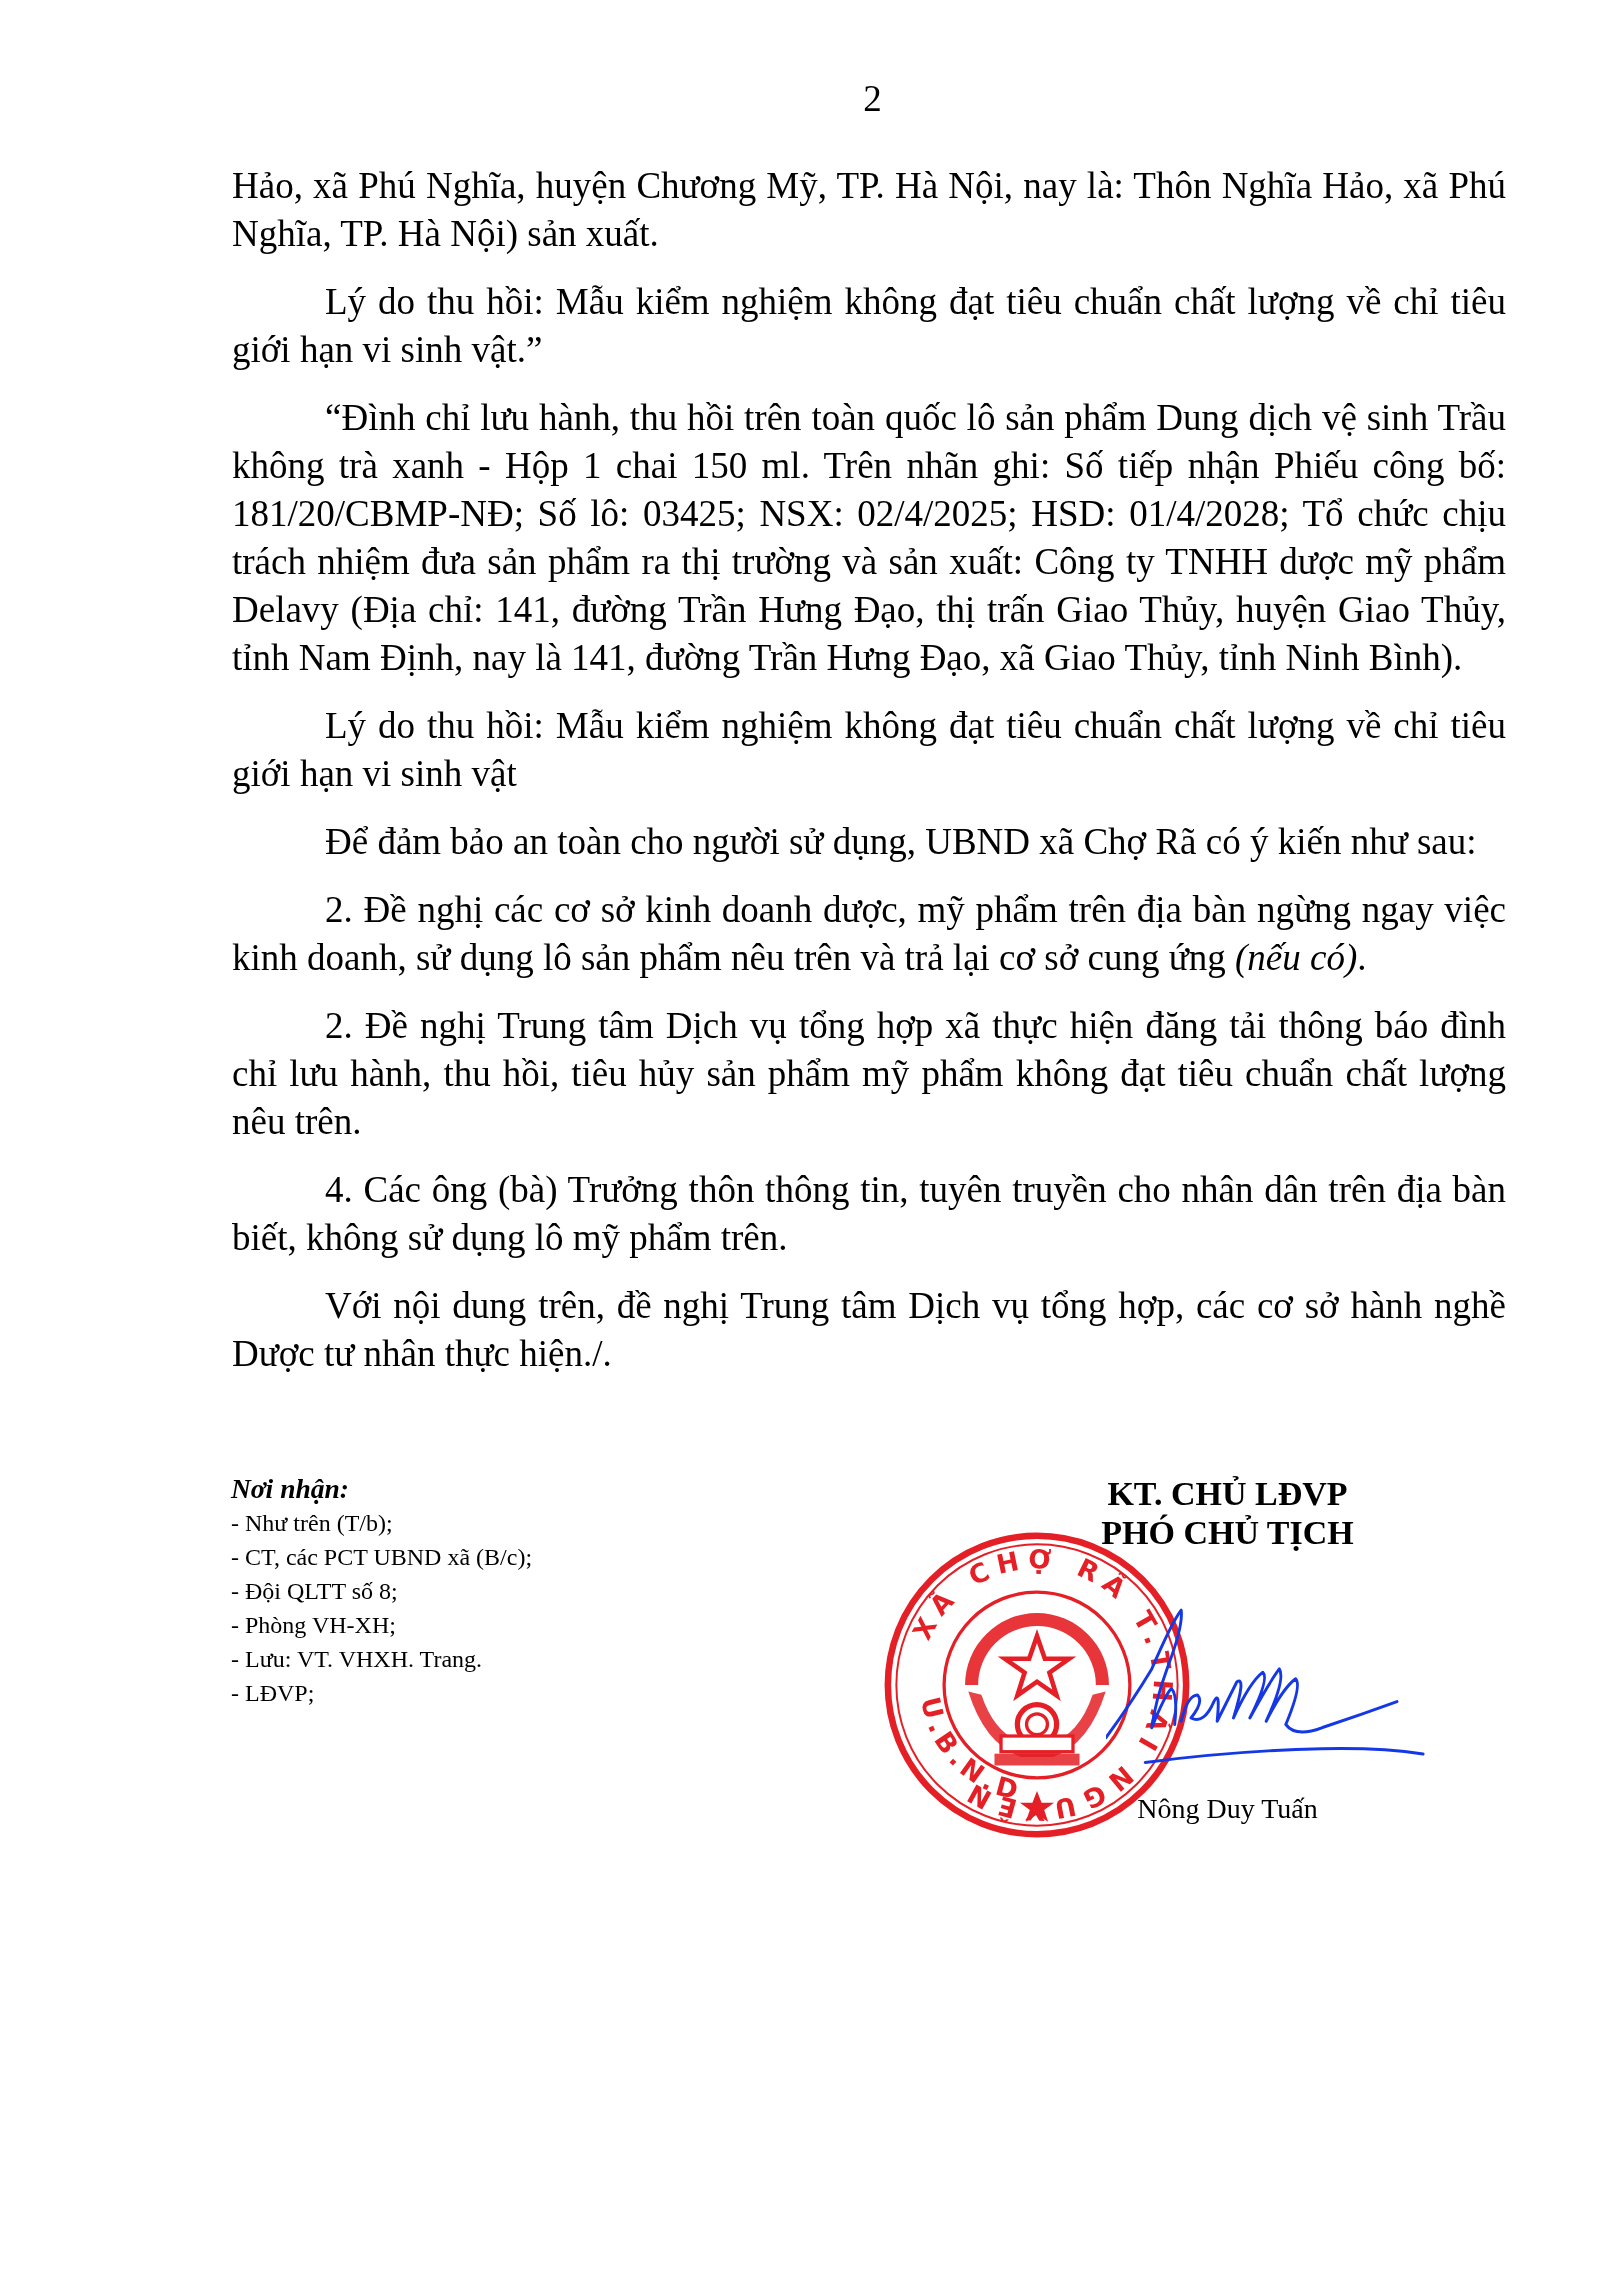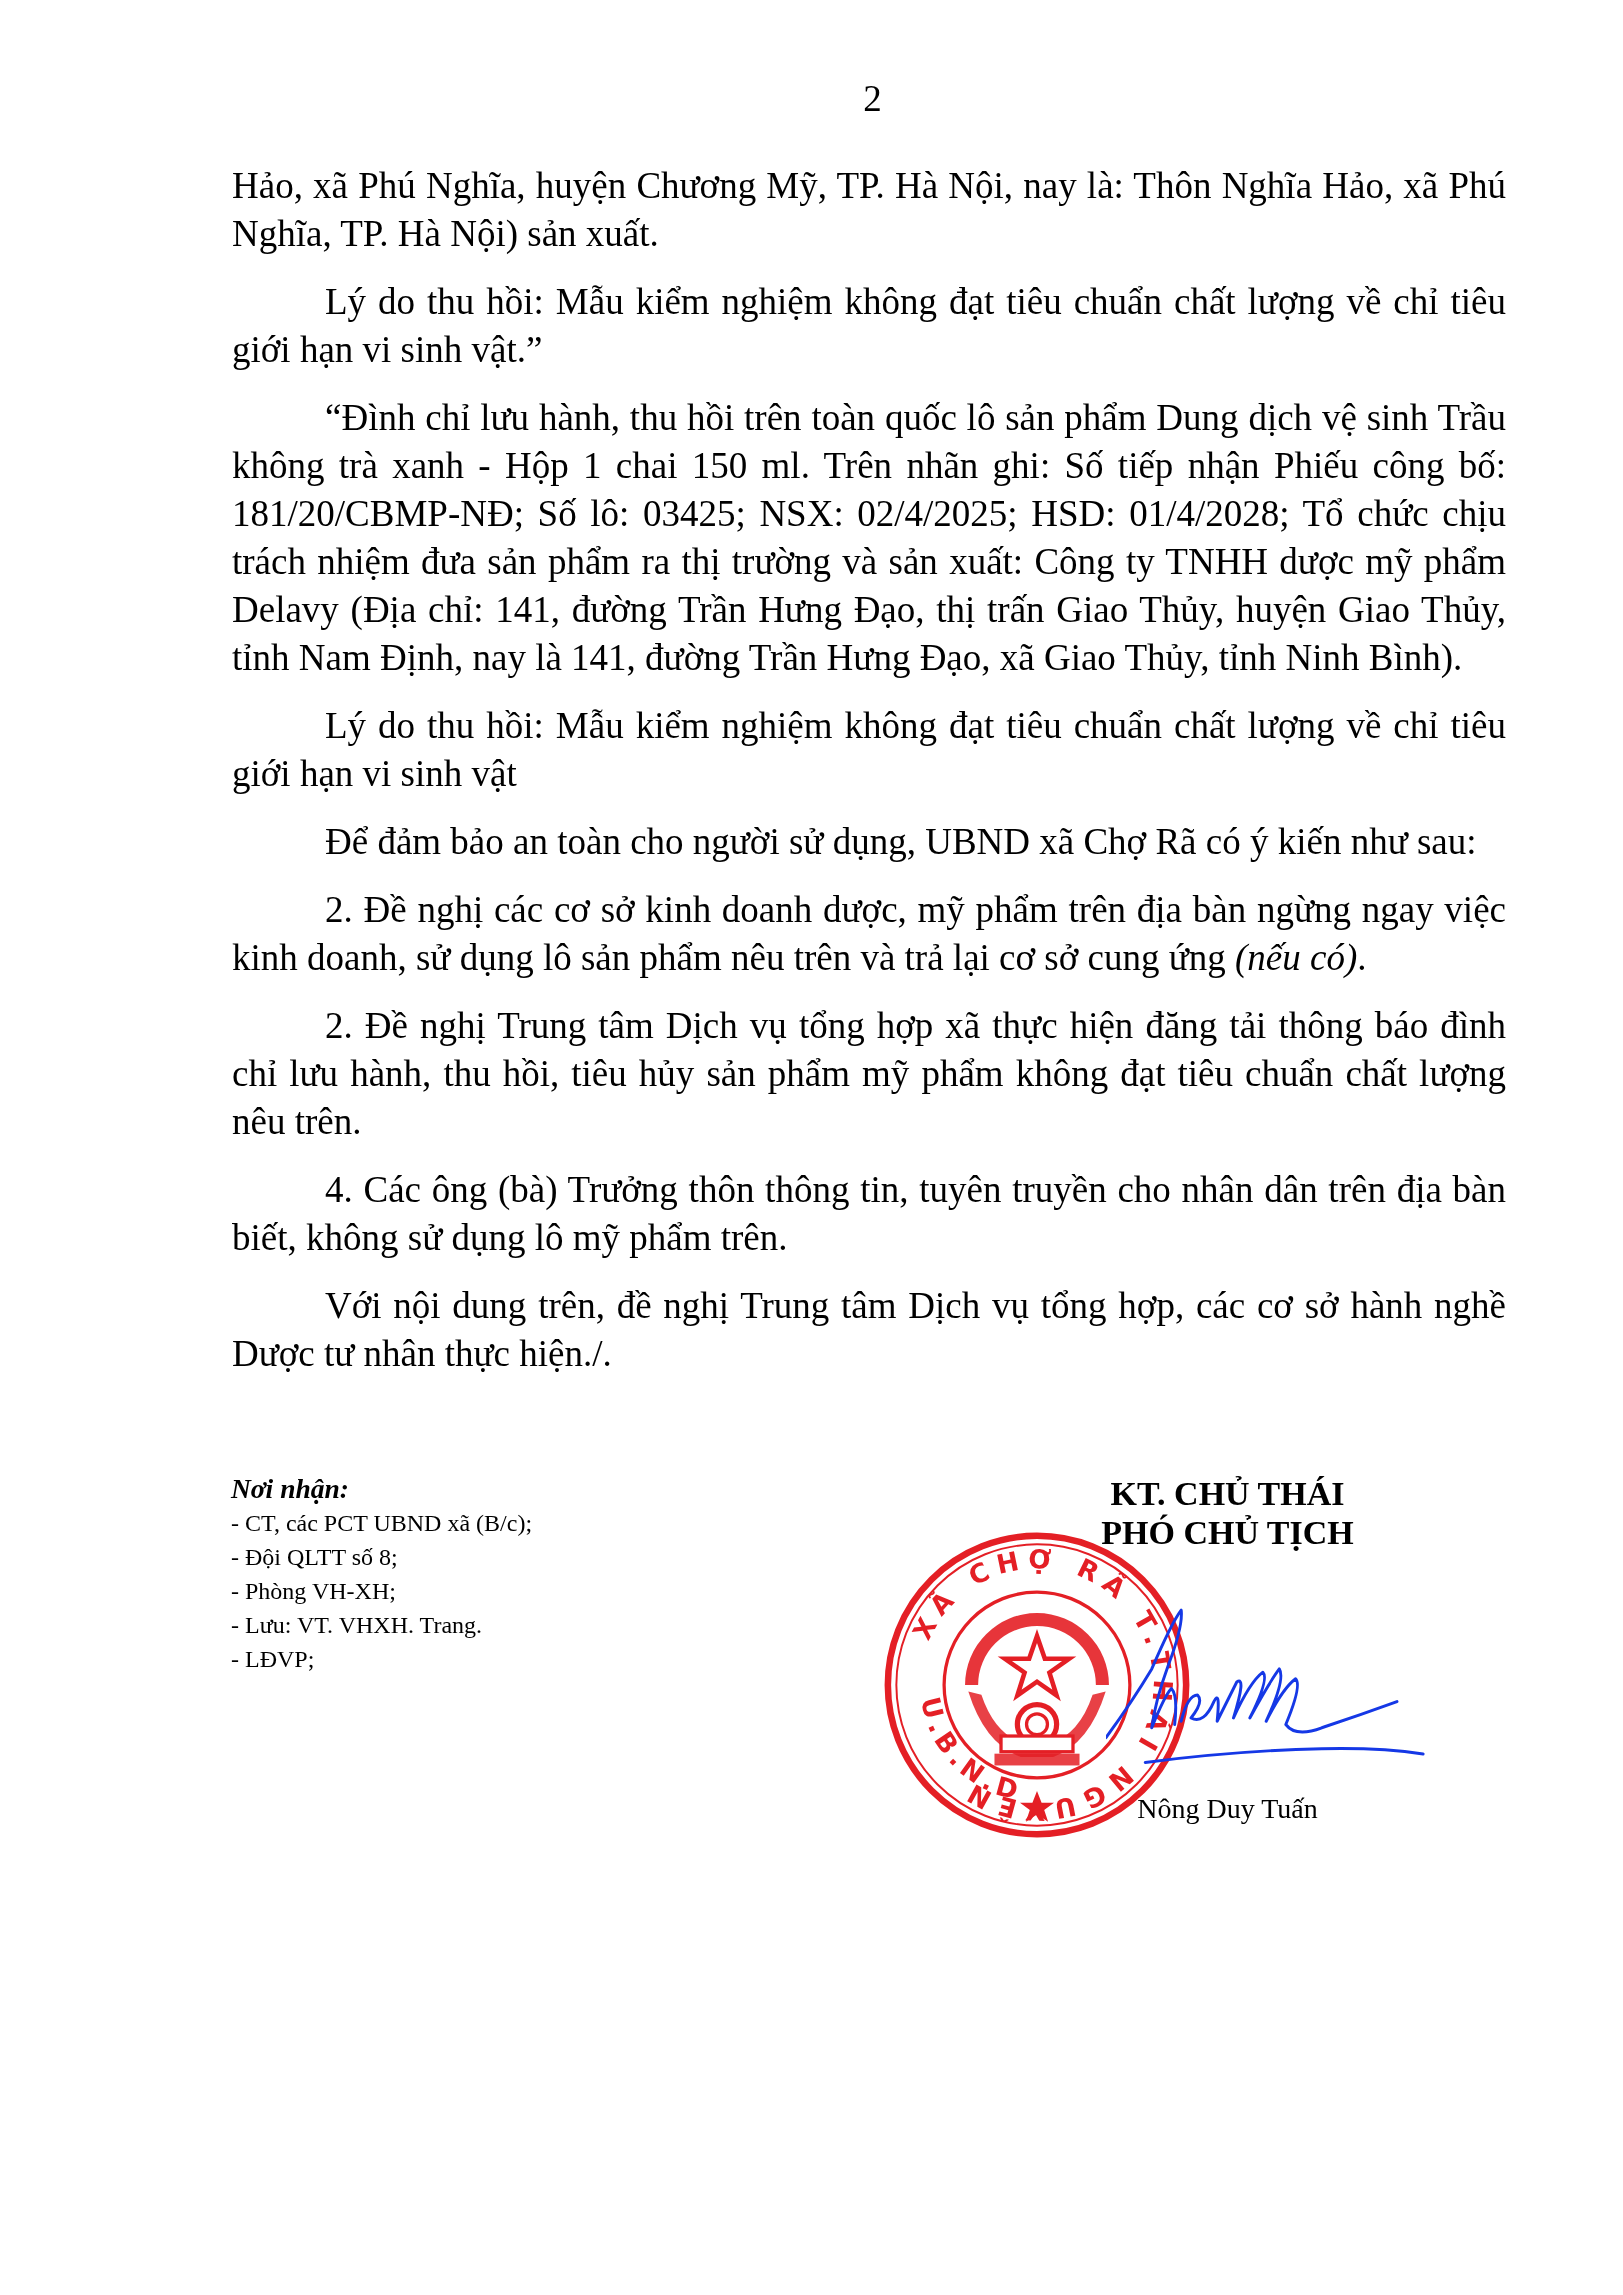--- a/index.html
+++ b/index.html
@@ -34,30 +34,31 @@
     <p>Để đảm bảo an toàn cho người sử dụng, UBND xã Chợ Rã có ý kiến như sau:</p>
     <p><span>2. Đề nghị các cơ sở kinh doanh dược, mỹ phẩm trên địa bàn ngừng ngay việc kinh doanh, sử dụng lô sản phẩm nêu trên và trả lại cơ sở cung ứng </span><span class="it">(nếu có)</span><span>.</span></p>
     <p>2. Đề nghị Trung tâm Dịch vụ tổng hợp xã thực hiện đăng tải thông báo đình chỉ lưu hành, thu hồi, tiêu hủy sản phẩm mỹ phẩm không đạt tiêu chuẩn chất lượng nêu trên.</p>
     <p>4. Các ông (bà) Trưởng thôn thông tin, tuyên truyền cho nhân dân trên địa bàn biết, không sử dụng lô mỹ phẩm trên.</p>
     <p>Với nội dung trên, đề nghị Trung tâm Dịch vụ tổng hợp, các cơ sở hành nghề Dược tư nhân thực hiện./.</p>
   </div>
 
   <div class="recipients">
     <div class="title">Nơi nhận:</div>
     <ul>
+      <li>- Như trên (T/b);</li>
       <li>- CT, các PCT UBND xã (B/c);</li>
       <li>- Đội QLTT số 8;</li>
       <li>- Phòng VH-XH;</li>
       <li>- Lưu: VT. VHXH. Trang.</li>
       <li>- LĐVP;</li>
     </ul>
   </div>
 
   <div class="sign">
-    <div>KT. CHỦ THÁI</div>
+    <div>KT. CHỦ LĐVP</div>
     <div>PHÓ CHỦ TỊCH</div>
   </div>
 
   <div class="signer-name">Nông Duy Tuấn</div>
 
   <svg class="seal" viewBox="0 0 480 480" xmlns="http://www.w3.org/2000/svg">
     <defs>
       <path id="ringPathTop" d="M 240,240 m -178,0 a 178,178 0 1,1 356,0 a 178,178 0 1,1 -356,0"></path>
       <path id="ringPathBottom" d="M 240,240 m -178,0 a 178,178 0 0,0 356,0"></path>
     </defs>

